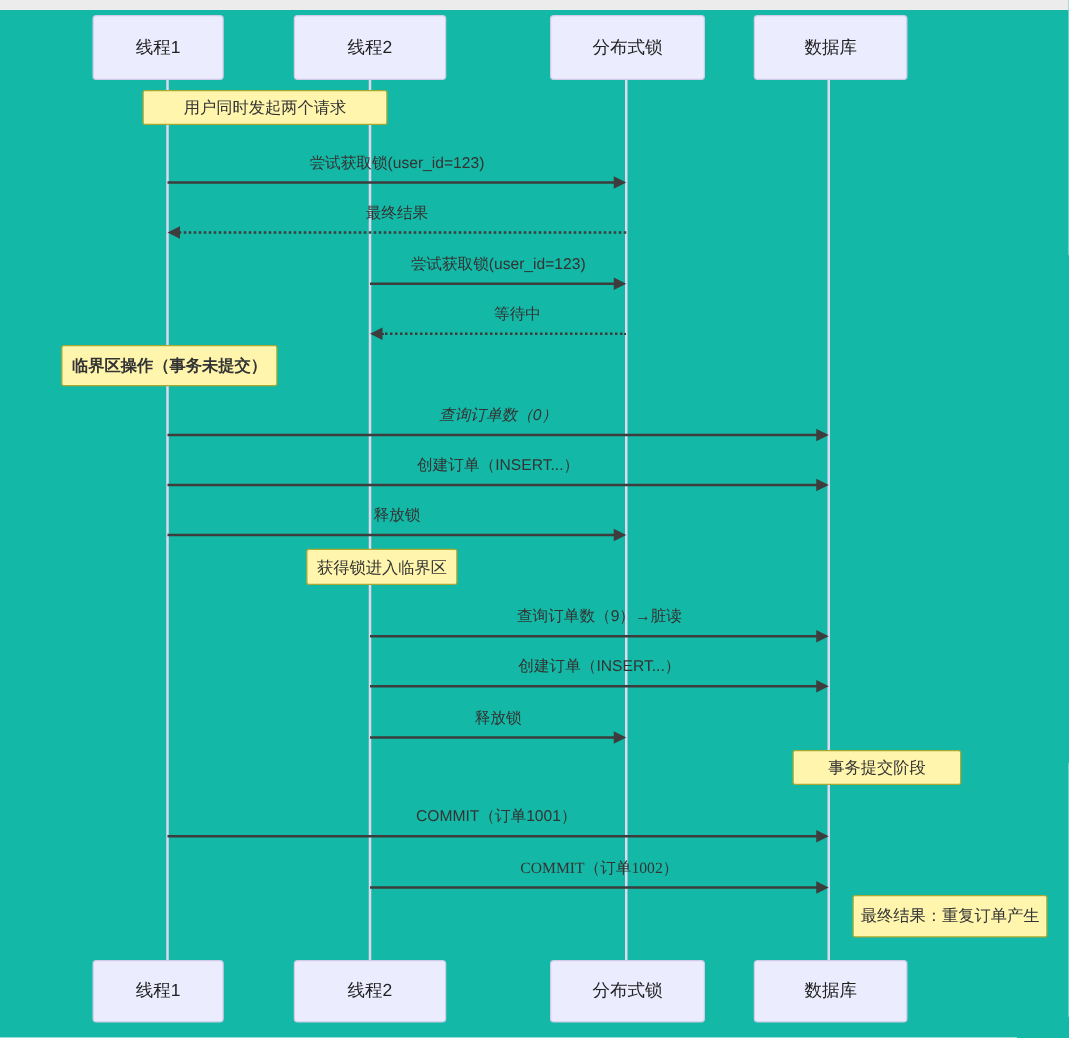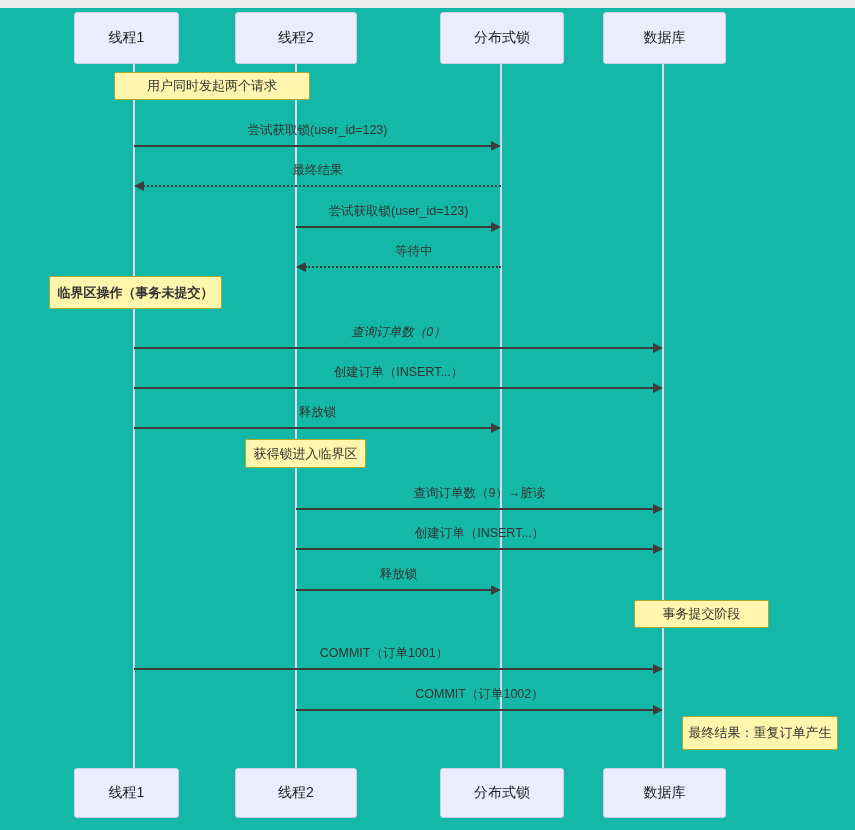--- a/index.html
+++ b/index.html
@@ -67,21 +67,21 @@
       <div class="msg-label" style="left: 319.5px; top: 484px;">查询订单数（9）→脏读</div>
       <div class="msg-line solid" style="left: 296px; top: 508px; width: 358px;"></div>
       <div class="arrowhead right" style="left: 653px; top: 504px;"></div>
       <div class="msg-label" style="left: 319.5px; top: 524px;">创建订单（INSERT...）</div>
       <div class="msg-line solid" style="left: 296px; top: 548px; width: 358px;"></div>
       <div class="arrowhead right" style="left: 653px; top: 544px;"></div>
       <div class="msg-label" style="left: 238.5px; top: 565px;">释放锁</div>
       <div class="msg-line solid" style="left: 296px; top: 589px; width: 196px;"></div>
       <div class="arrowhead right" style="left: 491px; top: 585px;"></div>
       <div class="note" style="left: 602px; top: 600px; width: 135px; height: 28px; margin-left: 32px;">事务提交阶段</div>
-      <div class="msg-label" style="left: 224px; top: 644px;">COMMIT（订单1001）</div>
+      <div class="msg-label" style="left: 237px; top: 644px;">COMMIT（订单1001）</div>
       <div class="msg-line solid" style="left: 134px; top: 668px; width: 520px;"></div>
       <div class="arrowhead right" style="left: 653px; top: 664px;"></div>
-      <div class="msg-label" style="left: 319.5px; top: 685px;">COMMIT（订单1002）</div>
+      <div class="msg-label" style="left: 319.5px; top: 685px; font-family: Liberation Serif, serif;">COMMIT（订单1002）</div>
       <div class="msg-line solid" style="left: 296px; top: 709px; width: 358px;"></div>
       <div class="arrowhead right" style="left: 653px; top: 705px;"></div>
       <div class="note" style="left: 682px; top: 716px; width: 156px; height: 34px;">最终结果：重复订单产生</div>
     </div>
 </div>
 
 </body></html>

